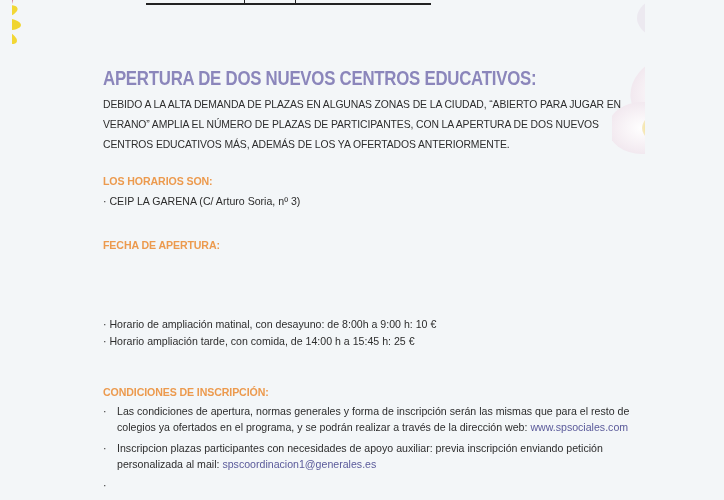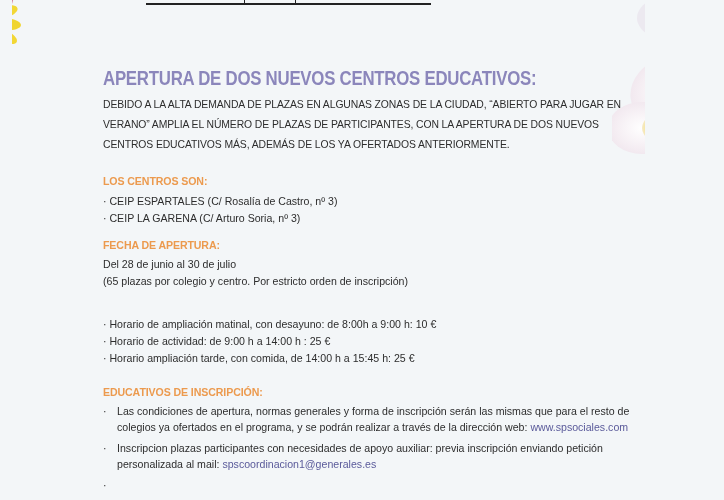--- a/index.html
+++ b/index.html
@@ -186,45 +186,39 @@
     <path d="M20 100 L84 92 M18 120 L84 110 M16 140 L84 128 M30 80 L60 145 M55 82 L84 130" stroke="#b88d55" stroke-width="1.5" fill="none"></path>
     <path d="M44 78 Q60 72 80 80 L76 92 Q60 86 46 90Z" fill="#e2b0cc"></path>
     <ellipse cx="23" cy="93" rx="5" ry="7" fill="#f8f2e6"></ellipse>
   </svg>
 
   <div class="content">
     <h1 class="main-title">APERTURA DE DOS NUEVOS CENTROS EDUCATIVOS:</h1>
     <div class="intro">DEBIDO A LA ALTA DEMANDA DE PLAZAS EN ALGUNAS ZONAS DE LA CIUDAD, “ABIERTO PARA JUGAR EN VERANO” AMPLIA EL NÚMERO DE PLAZAS DE PARTICIPANTES, CON LA APERTURA DE DOS NUEVOS CENTROS EDUCATIVOS MÁS, ADEMÁS DE LOS YA OFERTADOS ANTERIORMENTE.</div>
 
     <div class="sec-colegios">
-      <h2 class="section-title">LOS CENTROS SON:</h2>
+      <h2 class="section-title">LOS HORARIOS SON:</h2>
       <div class="list">
-        <div class="list-line">·  CEIP ESPARTALES (C/ Rosalía de Castro, nº 3)</div>
         <div class="list-line">· CEIP LA GARENA (C/ Arturo Soria, nº 3)</div>
       </div>
     </div>
 
     <div class="sec-fecha">
       <h2 class="section-title">FECHA DE APERTURA:</h2>
-      <div class="list">
-        <div class="list-line">Del 28 de junio al 30 de julio</div>
-        <div class="list-line">(65 plazas por colegio y centro. Por estricto orden de inscripción)</div>
-      </div>
     </div>
 
     <div class="sec-horarios">
       <div class="list">
         <div class="list-line">· Horario de ampliación matinal, con desayuno: de 8:00h a 9:00 h: 10 €</div>
-        <div class="list-line">· Horario de actividad: de 9:00 h a 14:00 h : 25 €</div>
         <div class="list-line">· Horario ampliación tarde, con comida, de 14:00 h a 15:45 h: 25 €</div>
       </div>
     </div>
 
     <div class="sec-condiciones">
-      <h2 class="section-title">EDUCATIVOS DE INSCRIPCIÓN:</h2>
+      <h2 class="section-title">CONDICIONES DE INSCRIPCIÓN:</h2>
       <div class="cond-list">
         <div class="cond-item">
           <span class="bullet">·</span>
           <span>Las condiciones de apertura, normas generales y forma de inscripción serán las mismas que para el resto de colegios ya ofertados en el programa, y se podrán realizar a través de la dirección web: </span><span class="link">www.spsociales.com</span>
         </div>
         <div class="cond-item">
           <span class="bullet">·</span>
           <span>Inscripcion plazas participantes con necesidades de apoyo auxiliar: previa inscripción enviando petición personalizada al mail: </span><span class="link">spscoordinacion1@generales.es</span>
         </div>
         <div class="cond-item">

